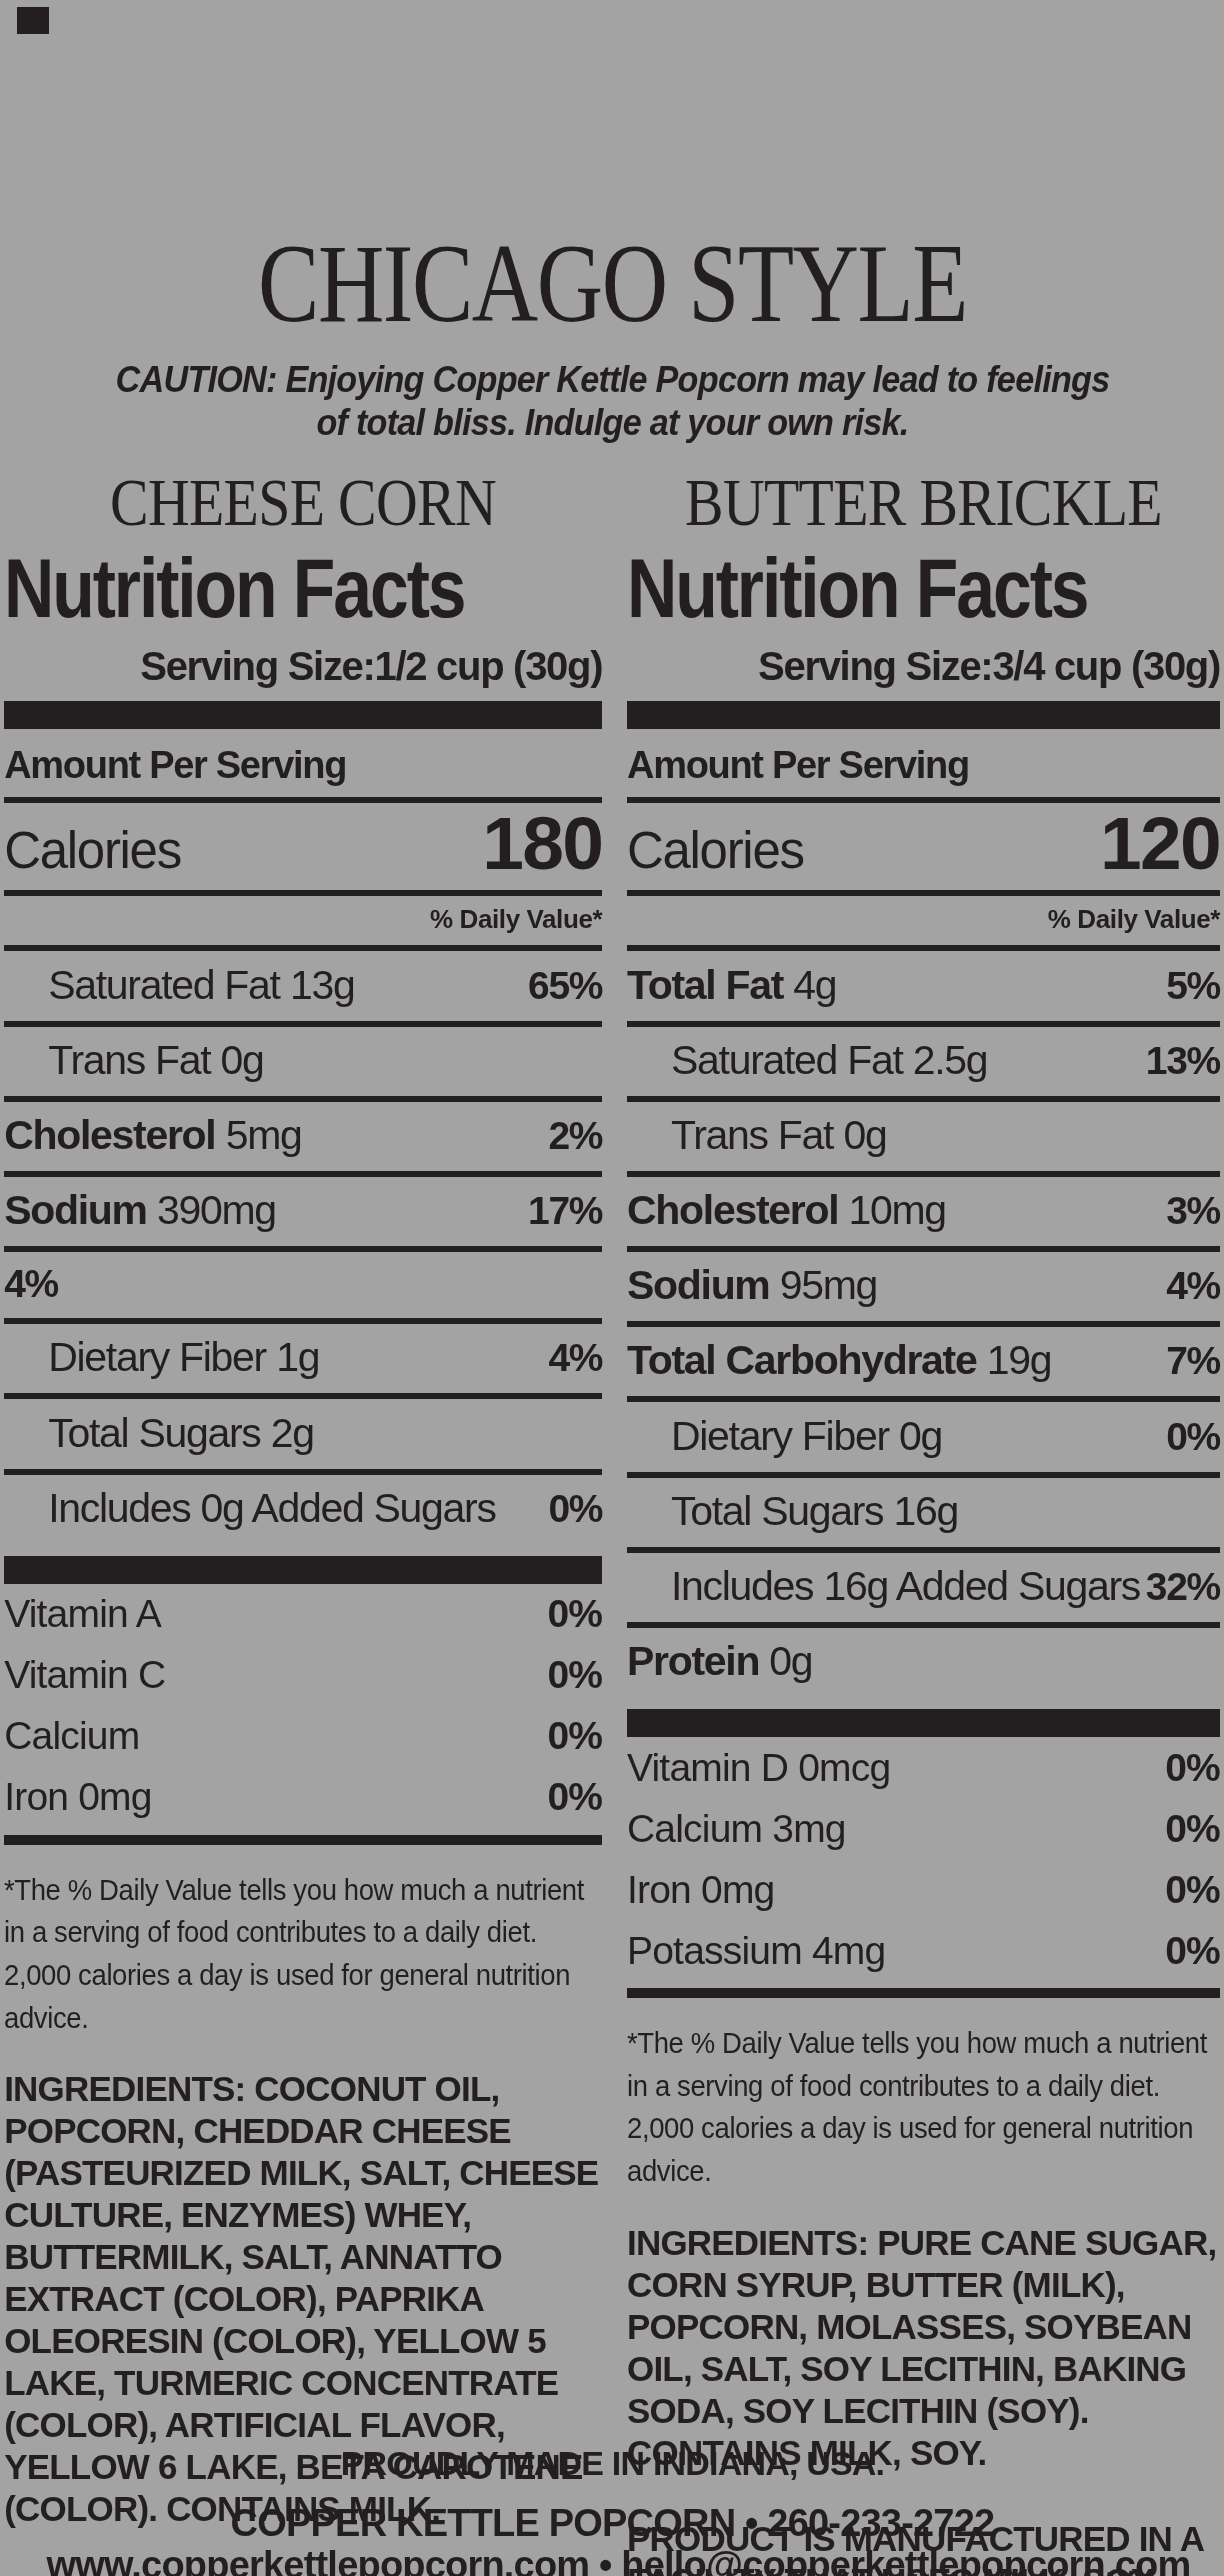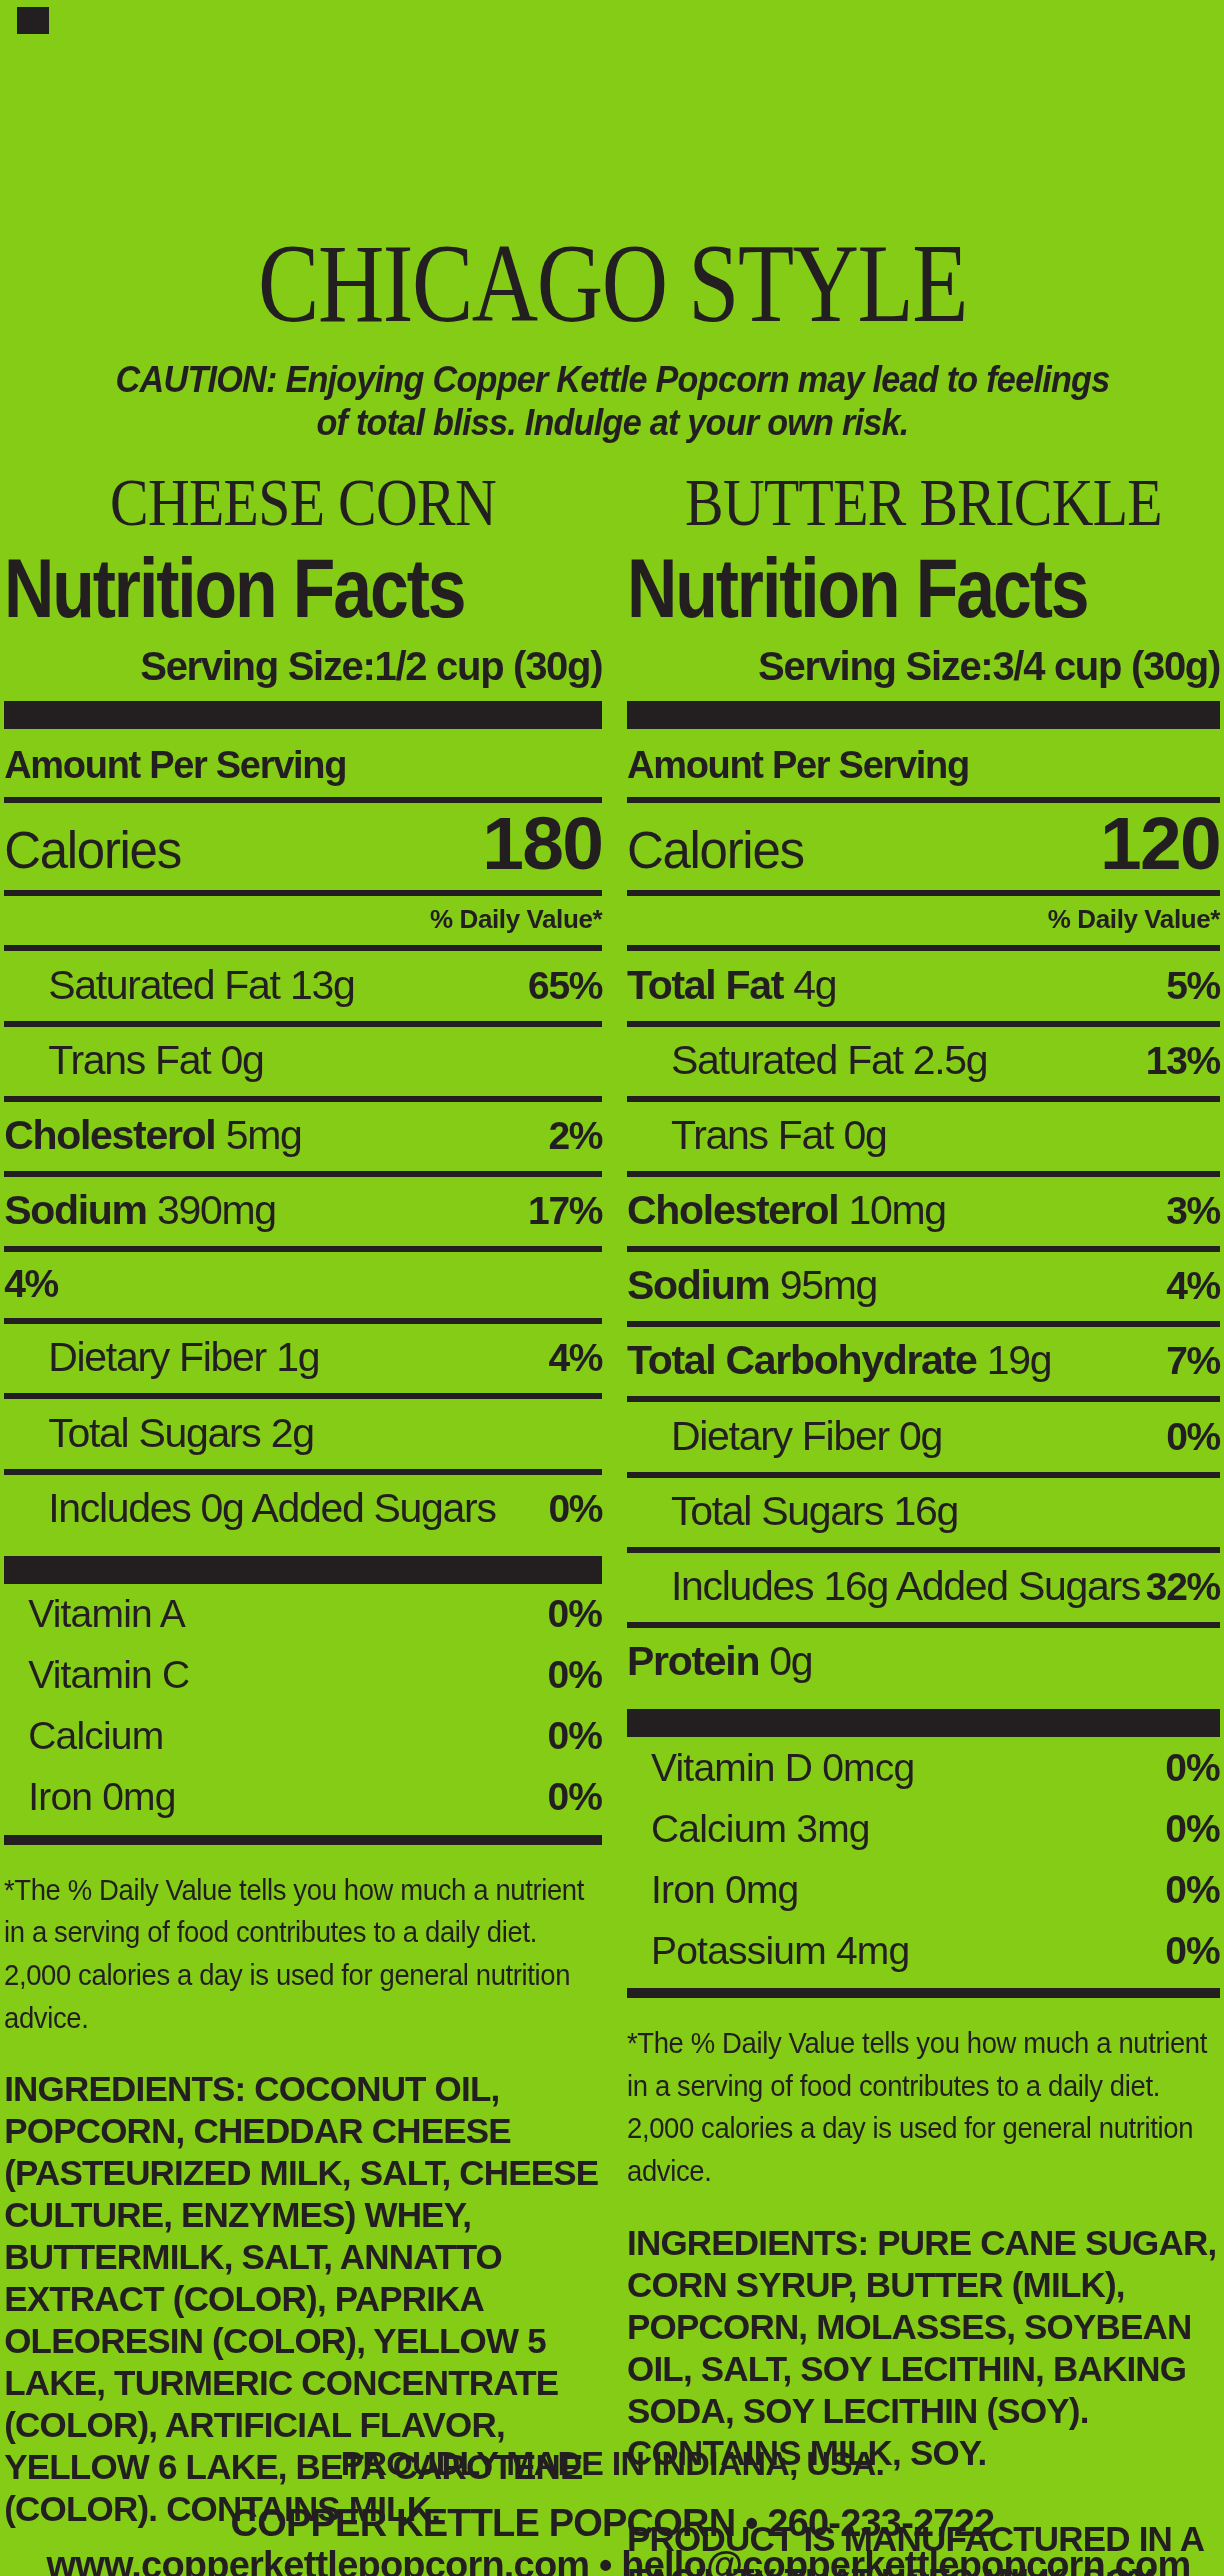--- a/index.html
+++ b/index.html
@@ -1,17 +1,17 @@
 <!DOCTYPE html>
 <html style="font-size:13.6px"><head>
 <meta charset="utf-8">
 <style>
   html,body{margin:0;padding:0;background:#ffffff;}
   .sheet{
-    position:relative;width:1225px;height:2576px;background:#84cc16;
+    position:relative;width:1225px;height:2576px;background:#a3a3a3;
     color:#231f20;font-family:"Liberation Sans",sans-serif;overflow:hidden;
   }
   .reg-mark{position:absolute;left:17px;top:6.8px;width:32px;height:27px;background:#231f20;}
   .title{
     position:absolute;top:227px;left:0;width:100%;text-align:center;
     font-family:"Liberation Serif",serif;font-size:112px;line-height:1;
     transform:scaleX(0.82);letter-spacing:-1.7px;white-space:nowrap;
   }
   .caution{
     position:absolute;top:358px;left:0;width:100%;text-align:center;
@@ -44,21 +44,21 @@
     border-bottom:6px solid #231f20;letter-spacing:-0.4px;}
   .nrow{display:flex;justify-content:space-between;align-items:baseline;
     padding:10.2px 0 12px;border-bottom:6px solid #231f20;font-size:41px;letter-spacing:-1.3px;}
   .nrow:last-child{border-bottom:none;}
   .nrow.indent1 .rleft{padding-left:44px;}
   .nrow .amount{margin-left:10.2px;}
   .nrow.boldrow .name{font-weight:bold;}
   .nrow.italicname .name{}
   .nrow .dv{font-weight:bold;font-size:39px;}
   .vrow{display:flex;justify-content:space-between;align-items:baseline;
-    padding:8.5px 0;font-size:39px;letter-spacing:-0.8px;margin-left:24px;}
+    padding:8.5px 0;font-size:39px;letter-spacing:-0.8px;}
   .vrow .dv{font-weight:bold;}
   .rule-med{height:10.2px;background:#231f20;margin-top:6.8px;}
   .footnote{margin-top:24px;font-size:30px;line-height:1.42;letter-spacing:-0.4px;
     width:653px;transform:scaleX(0.915);transform-origin:left top;}
   .ingredients,.facility{margin-top:29px;font-weight:bold;font-size:35px;
     line-height:1.2;letter-spacing:-0.8px;}
   .facility{margin-top:44px;}
   .footer{position:absolute;top:2443px;left:0;width:100%;text-align:center;
     font-weight:bold;letter-spacing:-0.8px;}
   .footer .l1{font-size:34px;line-height:1.2;}

